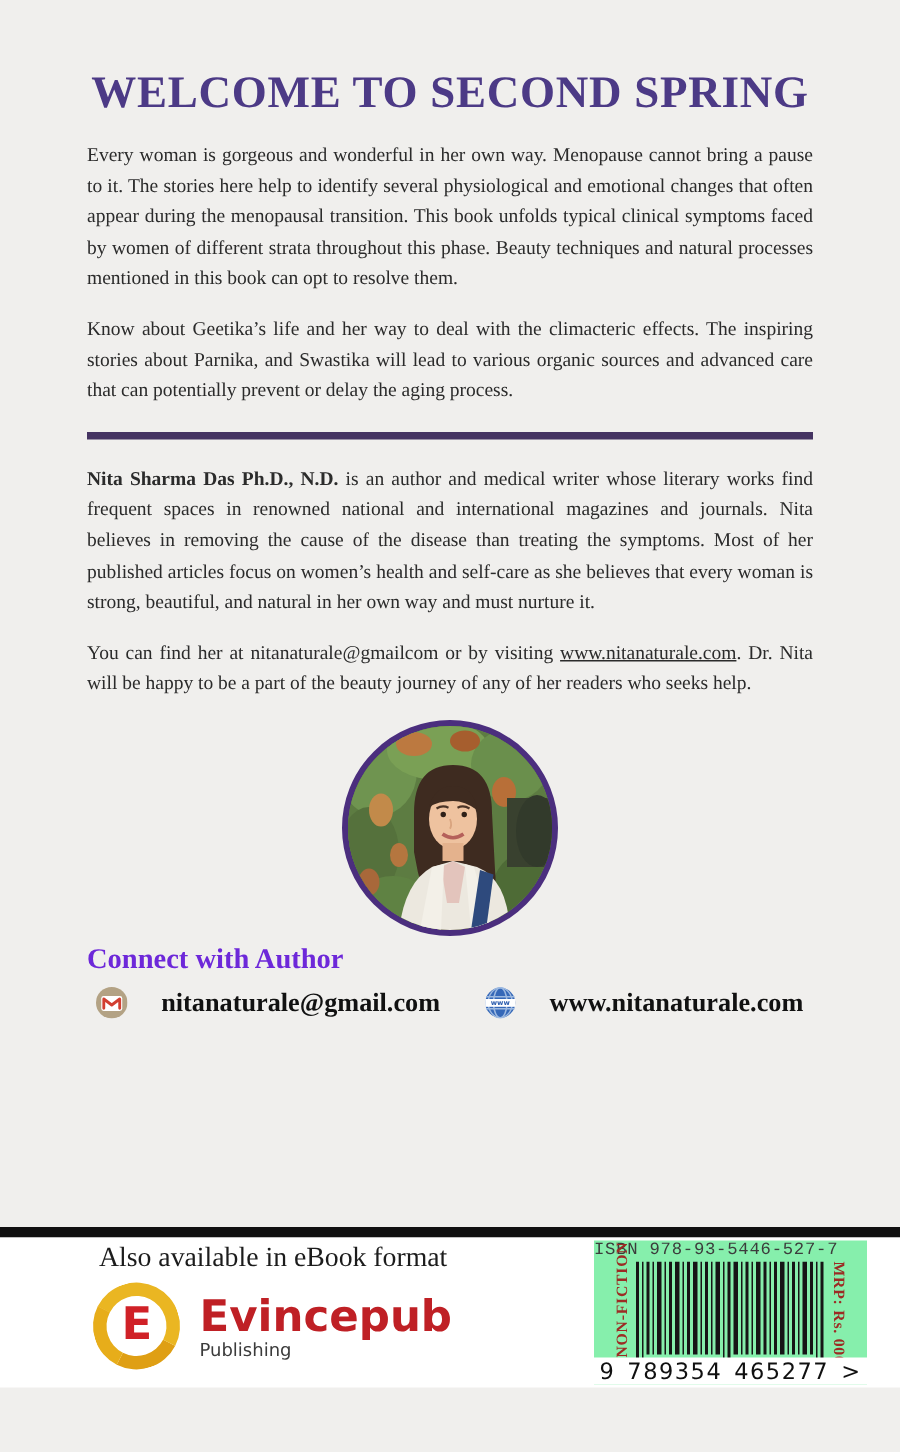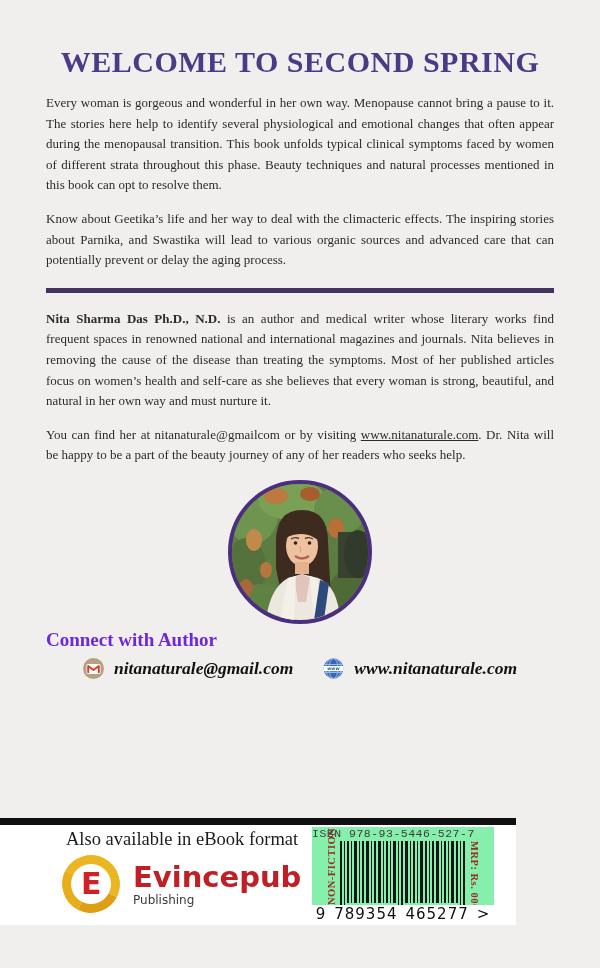--- a/index.html
+++ b/index.html
@@ -1,21 +1,21 @@
 <!DOCTYPE html>
 <html><head>
 <meta charset="utf-8">
 <style>
   html,body{margin:0;padding:0;}
   body{
     width:600px;height:968px;position:relative;overflow:hidden;
     background:#f0efed;color:#2b2b2b;
     font-family:"Liberation Serif", serif;
   }
-  .content{padding:0 46px;}
+  .content{padding:0 58px;}
   h1.title{
     margin:0;padding-top:44px;
     text-align:center;font-size:30px;line-height:36px;font-weight:bold;
     color:#4c3a86;letter-spacing:.5px;white-space:nowrap;
   }
   p.body-par{
     margin:13px 0 0 0;font-size:13px;line-height:20.6px;
     text-align:justify;
   }
   p.body-par .lead{font-weight:bold;}
@@ -25,23 +25,23 @@
     width:136px;height:136px;margin:14px auto 5px auto;
     border-radius:50%;border:4px solid #4b2e7e;overflow:hidden;background:#6a8f4f;
   }
   .connect{
     text-align:left;font-weight:bold;font-size:19px;margin-top:3px;color:#6d28d9;
   }
   .contact-row{
     display:flex;justify-content:center;align-items:center;gap:30px;
     margin-top:7px;font-weight:bold;font-size:17.5px;color:#111;
   }
-  .contact-item{display:inline-flex;align-items:center;gap:10px;font-style:italic;}
+  .contact-item{display:inline-flex;align-items:center;gap:22px;}
   
-  .footer{position:absolute;left:0;top:818px;width:516px;}
+  .footer{position:absolute;left:0;top:818px;width:600px;}
   .black-bar{height:7px;background:#101010;}
   .white-band{height:100px;background:#ffffff;position:relative;}
   .ebook-note{position:absolute;left:66px;top:4px;font-size:18.5px;color:#1c1c1c;}
   .logo-row{position:absolute;left:62px;top:30px;display:flex;align-items:center;gap:13px;}
   .ring{
     width:58px;height:58px;border-radius:50%;box-sizing:border-box;
     border:9px solid #eab622;border-bottom-color:#df9f14;border-left-color:#e7ad1a;
     background:#fff;display:flex;align-items:center;justify-content:center;
     transform:rotate(-18deg);
   }

